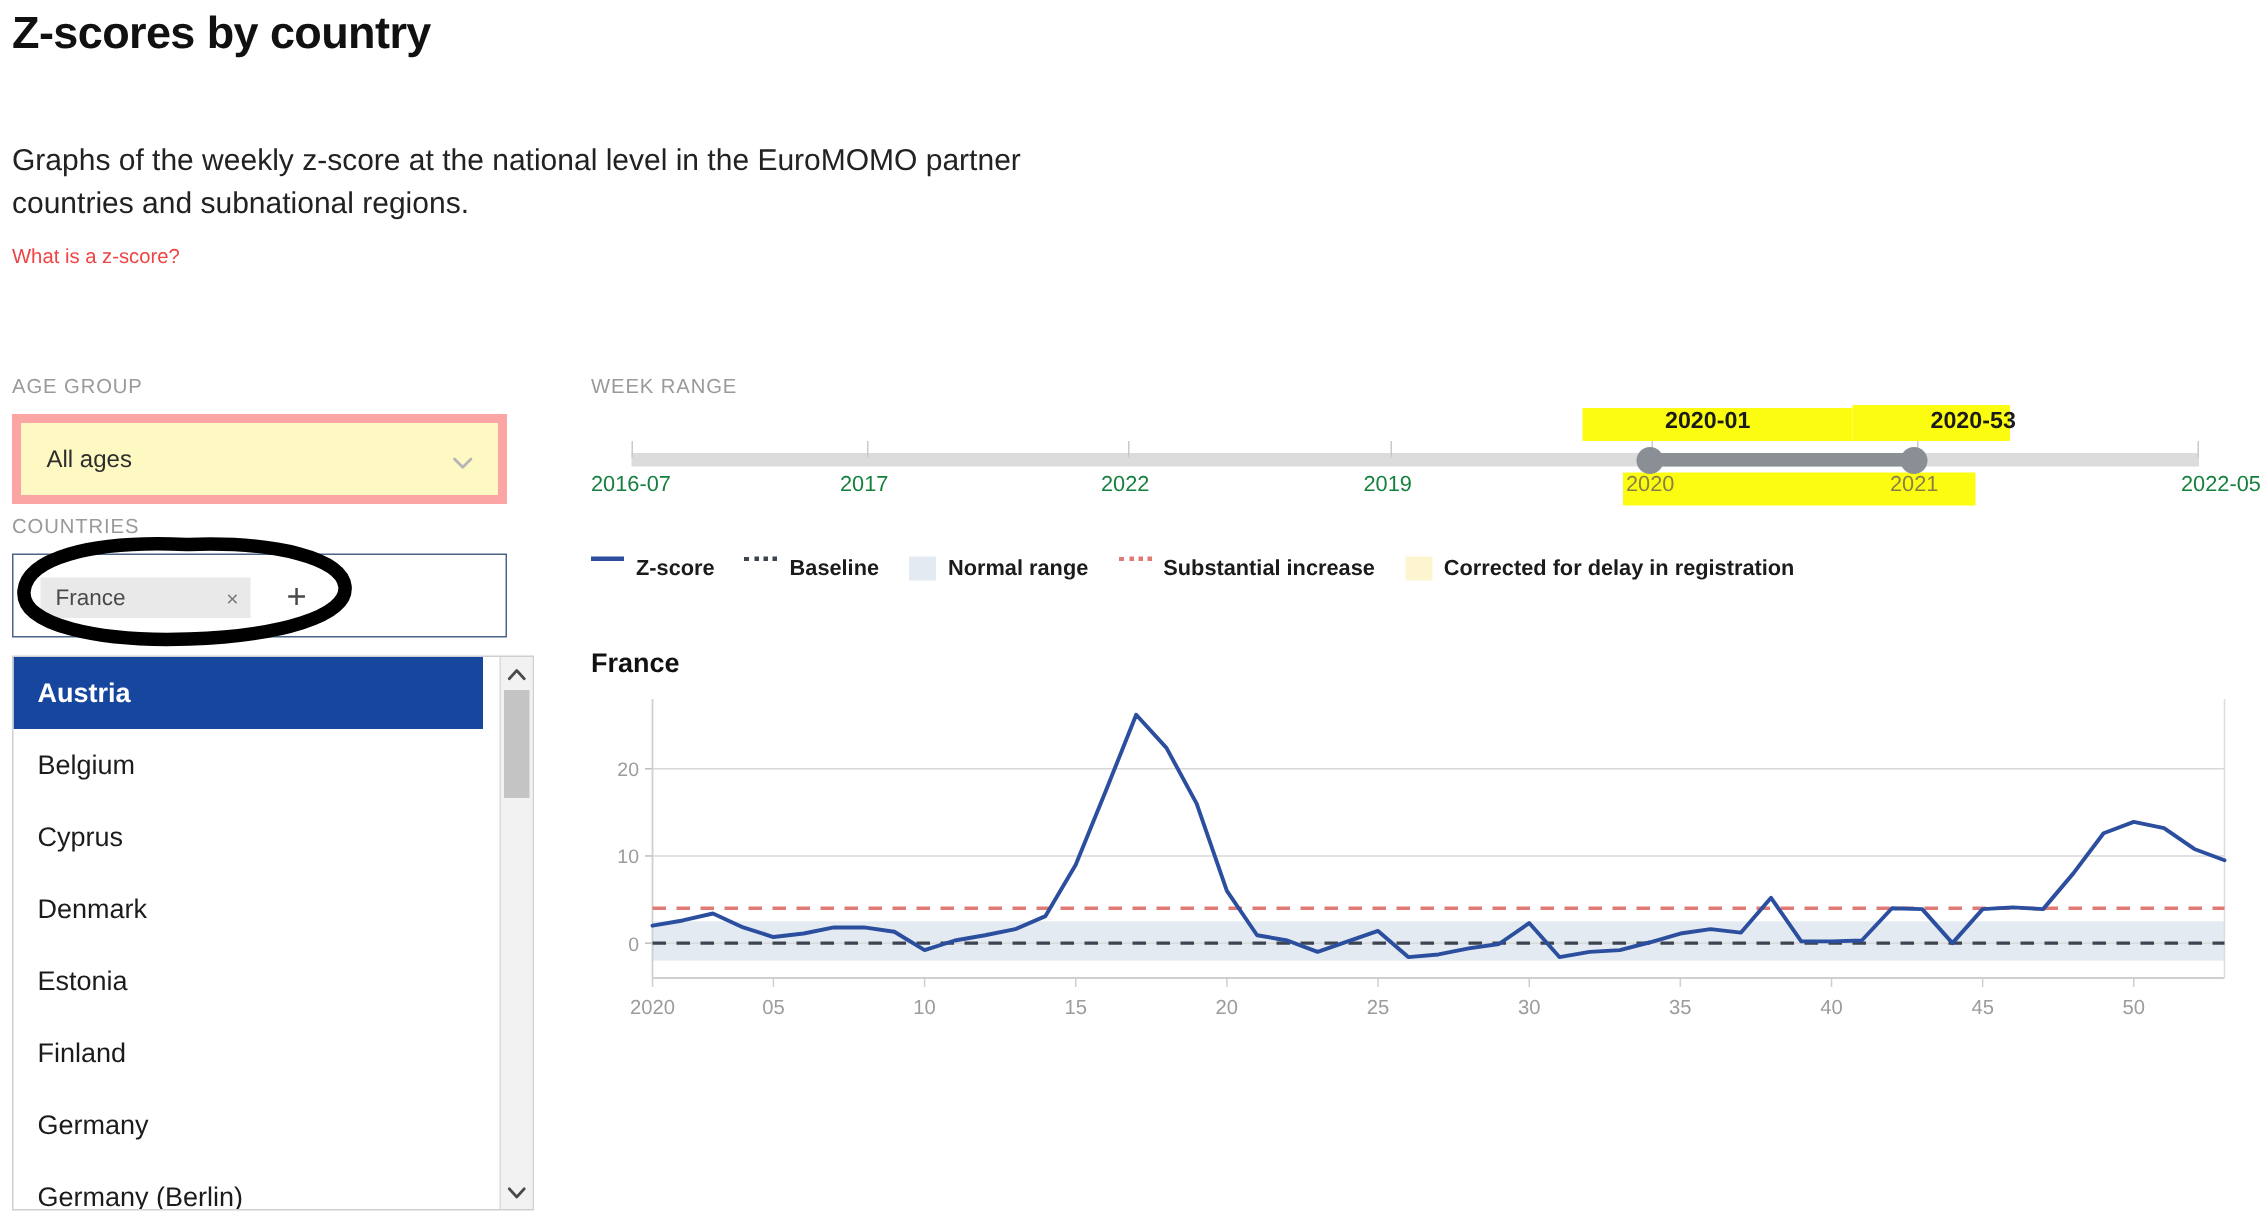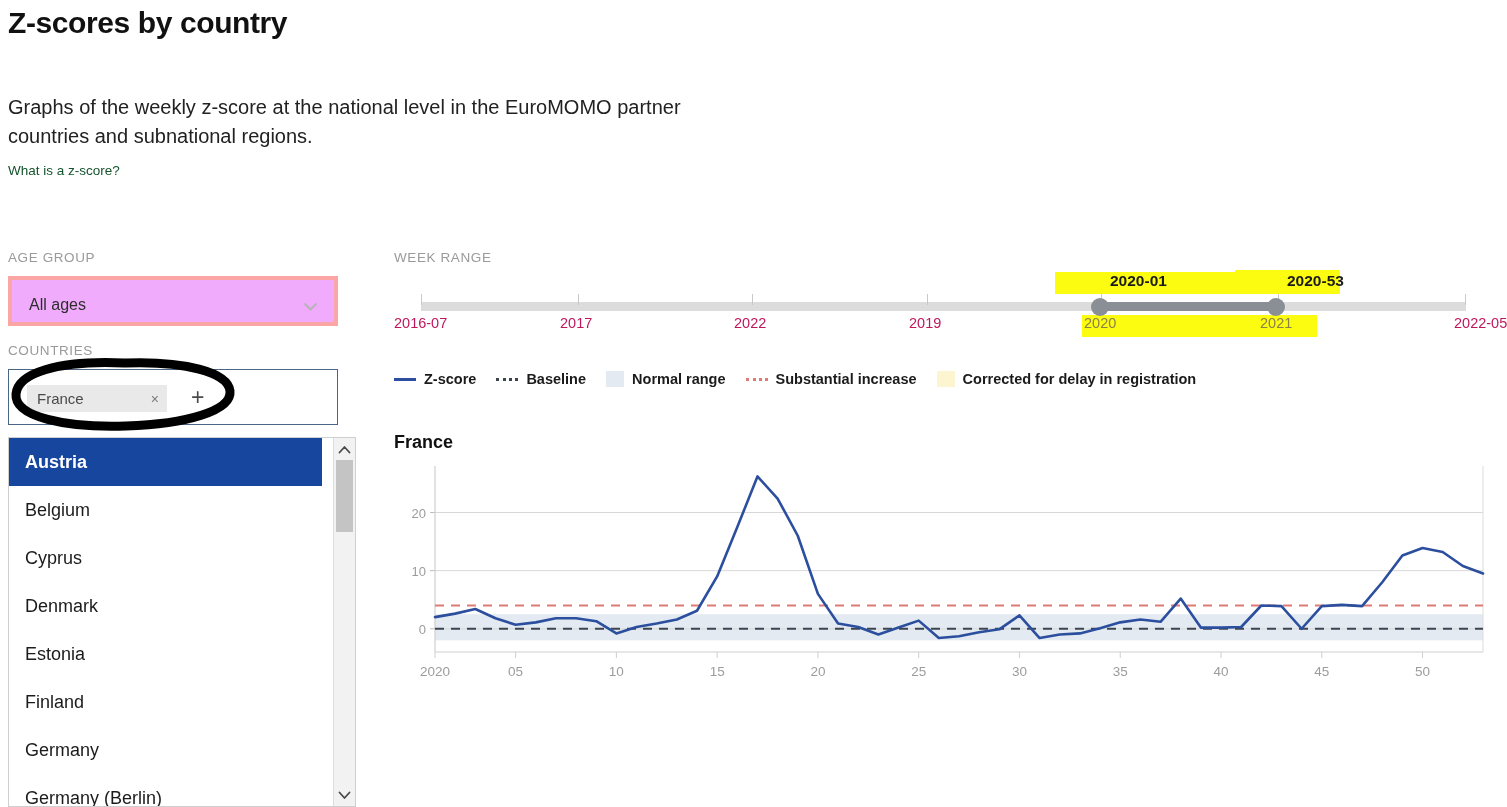--- a/index.html
+++ b/index.html
@@ -35,45 +35,45 @@
     width: 740px;
     font-size: 20px;
     line-height: 29px;
     color: #222222;
   }
   #zscore-link {
     position: absolute;
     left: 8px;
     top: 163px;
     font-size: 13.5px;
-    color: #14532d;
+    color: #ef4444;
     text-decoration: none;
     cursor: pointer;
   }
 
   
   .field-label {
     position: absolute;
     font-size: 13.5px;
     letter-spacing: 0.6px;
     color: #9a9a9a;
     text-transform: uppercase;
   }
   #label-age-group { left: 8px; top: 250px; }
   #label-countries { left: 8px; top: 343px; }
 
   #age-group-select {
     position: absolute;
     left: 8px;
     top: 276px;
     width: 330px;
-    height: 50px;
+    height: 60px;
     box-sizing: border-box;
-    border: 4px solid #fca5a5;
-    background: #f0abfc;
+    border: 6px solid #fca5a5;
+    background: #fef9c3;
     cursor: pointer;
   }
   #age-group-value {
     position: absolute;
     left: 17px;
     top: 16px;
     font-size: 16px;
     color: #2d2d2d;
   }
   #age-group-caret {
@@ -247,21 +247,21 @@
     position: absolute;
     top: 4px;
     width: 1px;
     height: 11px;
     background: #c9c9c9;
   }
   .slider-tick-label {
     position: absolute;
     top: 25px;
     font-size: 14.5px;
-    color: #be185d;
+    color: #15803d;
     white-space: nowrap;
   }
   .handle-label {
     position: absolute;
     top: -18px;
     font-size: 15.5px;
     font-weight: bold;
     color: #1b1b1b;
     white-space: nowrap;
     margin-left: 48px;
@@ -280,21 +280,21 @@
     left: 394px;
     top: 371px;
     display: flex;
     align-items: center;
     font-size: 14.5px;
     font-weight: bold;
     color: #1b1b1b;
   }
   .legend-item {
     display: flex;
-    align-items: center;
+    align-items: flex-start;
     margin-right: 20px;
     white-space: nowrap;
   }
   .legend-swatch {
     display: inline-block;
     margin-right: 8px;
   }
   .sw-line { width: 22px; height: 3px; background: #2b4f9e; }
   .sw-dot-dark { width: 22px; height: 0; border-top: 3px dotted #3c4450; }
   .sw-box-blue { width: 18px; height: 16px; background: #e3eaf1; }

